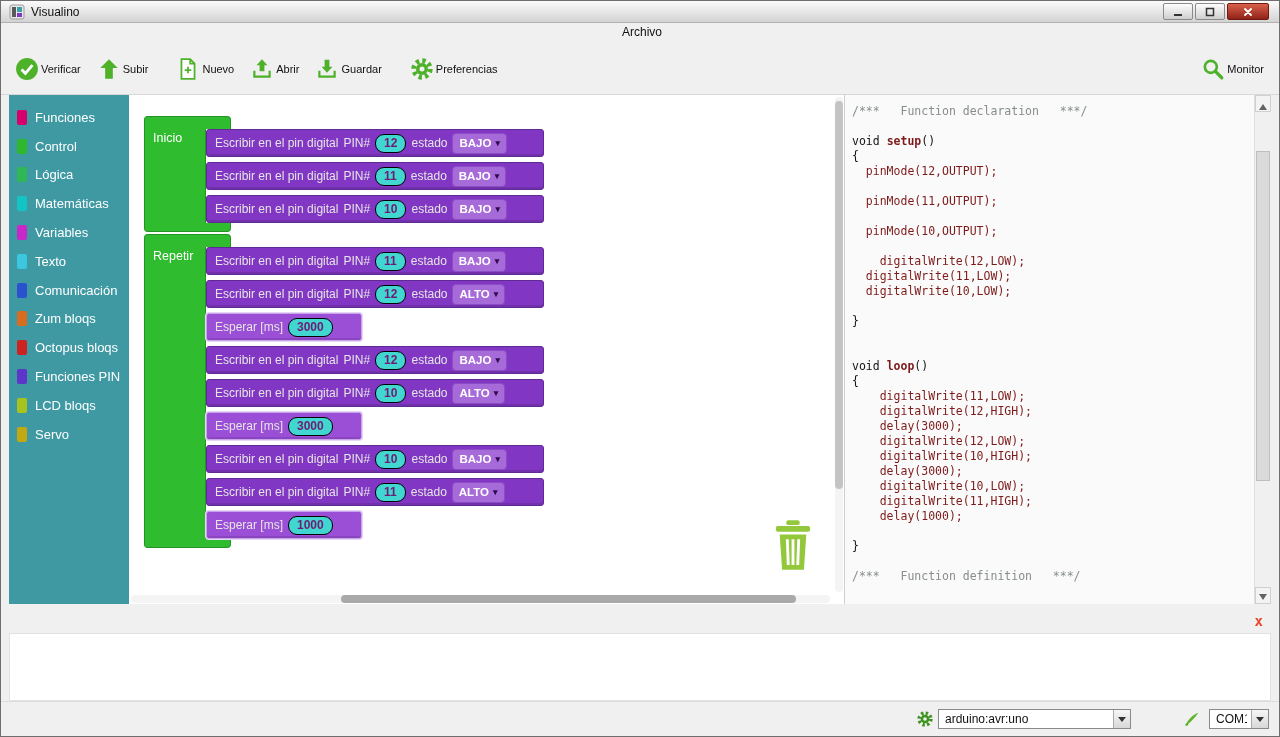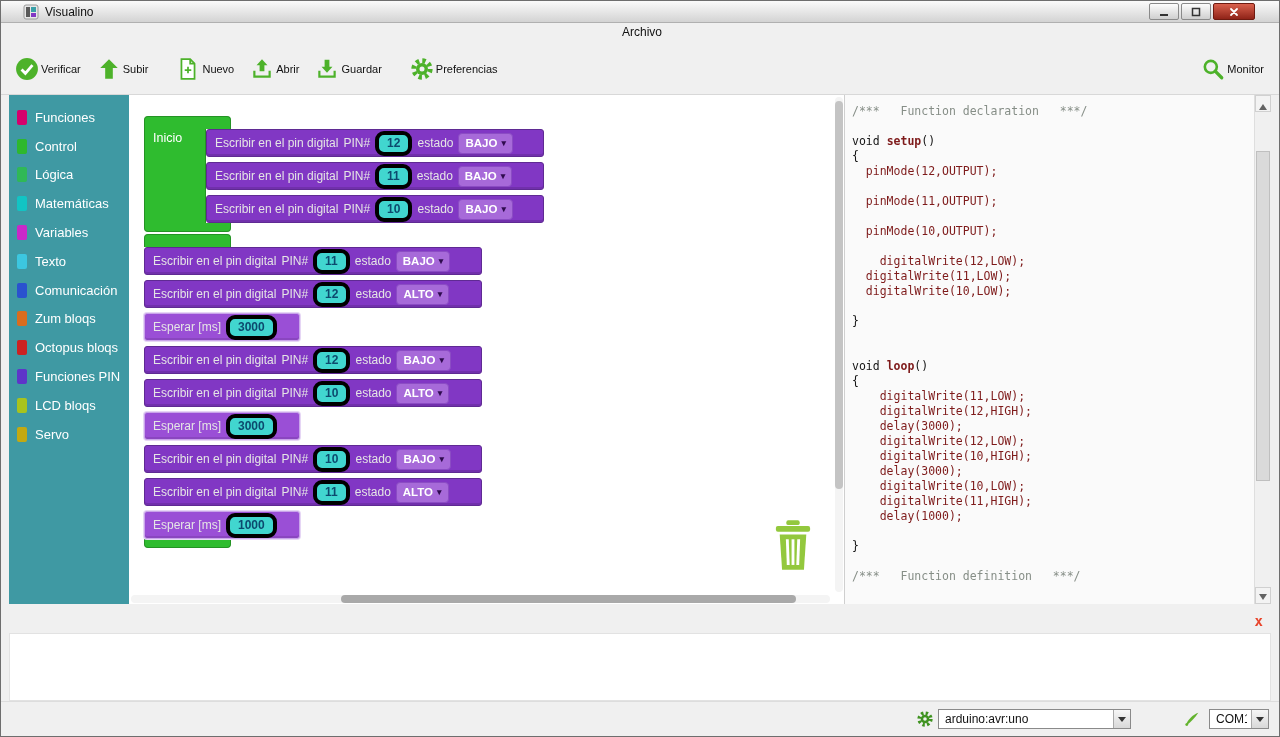--- a/index.html
+++ b/index.html
@@ -2,21 +2,21 @@
 <html><head>
 <meta charset="utf-8">
 <style>
   * { margin:0; padding:0; box-sizing:border-box; }
   html,body { width:1280px; height:737px; overflow:hidden; font-family:"Liberation Sans", sans-serif; }
   .window { position:absolute; inset:0; background:#f0f0f0; border:1px solid #6e6e6e; }
 
   
   .titlebar { position:absolute; left:0; right:0; top:0; height:22px;
     background:linear-gradient(#fbfbfb,#d3d3d3); border-bottom:1px solid #b0b0b0;
-    display:flex; align-items:center; padding:0 22px; }
+    display:flex; align-items:center; padding:0 8px; }
   .app-icon { width:16px; height:16px; display:block; }
   .title { font-size:12px; color:#111; margin-left:6px; }
   .win-controls { margin-left:auto; display:flex; gap:2px; padding-right:2px; }
   .wbtn { width:30px; height:17px; border:1px solid #8a8a8a; border-radius:2px;
     background:linear-gradient(#fdfdfd,#cfcfcf); display:flex; align-items:center; justify-content:center; }
   .wbtn svg { width:10px; height:10px; display:block; }
   .wbtn.close { width:42px; background:linear-gradient(#d9604c,#8f2318); border-color:#6e1a10; }
 
   
   .menubar { position:absolute; top:22px; left:0; right:0; height:21px; background:#f0f0f0;
@@ -54,22 +54,22 @@
 
   .blk { height:28px; display:flex; align-items:center; gap:5px; padding:0 8px;
     margin-bottom:5px; border-radius:3px; }
   .cstack .blk:last-child { margin-bottom:0; }
   .blk.write { width:338px; background:#8137c4; border:1px solid #5f2a93;
     box-shadow:inset 0 -2px 0 rgba(0,0,0,.12); }
   .blk.wait { width:156px; background:#9a4fd6; border:1px solid #c9a4ea;
     box-shadow:0 0 0 1px #e6d6f5, inset 0 -2px 0 rgba(0,0,0,.10); }
   .blk-t { color:#e5e5e5; font-size:12px; white-space:nowrap; }
   .chip { line-height:15px; white-space:nowrap; }
-  .chip.num { background:#41d6cf; border:4px solid #000000; border-radius:9px;
-    color:#0c4a6e; font-weight:bold; font-size:12px; padding:1px 8px; }
+  .chip.num { background:#41d6cf; border:1px solid #000000; border-radius:9px;
+    color:#701a75; font-weight:bold; font-size:12px; padding:1px 8px; }
   .chip.dd { background:#a76ad9; border:1px solid #8b4cc4; border-radius:4px;
     color:#fff; font-weight:bold; font-size:11.5px; padding:2px 6px;
     display:flex; align-items:center; gap:4px; }
   .caret { font-size:9px; color:#2e0b4e; }
 
   .trash { position:absolute; left:645px; top:424px; width:38px; height:52px; }
   .trash svg { width:38px; height:52px; display:block; }
 
   .vscroll { position:absolute; right:1px; top:2px; bottom:12px; width:8px; background:#f4f4f4; border-radius:4px; }
   .vscroll .thumb { position:absolute; top:4px; height:388px; width:8px; background:#c4c4c4; border-radius:4px; }
@@ -310,20 +310,23 @@
                   <span class="chip dd">BAJO<span class="caret">▾</span></span>
                 </div>
               </div>
           </div>
           <div class="cbar bottom"></div>
         </div>
 
         <div class="cblock repetir">
           <div class="cbar top"></div>
           <div class="cbody">
+            <div class="cleft">
+              <span class="clabel">Repetir</span>
+            </div>
             <div class="cstack">
                 <div class="blk write">
                   <span class="blk-t">Escribir en el pin digital</span>
                   <span class="blk-t">PIN#</span>
                   <span class="chip num">11</span>
                   <span class="blk-t">estado</span>
                   <span class="chip dd">BAJO<span class="caret">▾</span></span>
                 </div>
                 <div class="blk write">
                   <span class="blk-t">Escribir en el pin digital</span>

